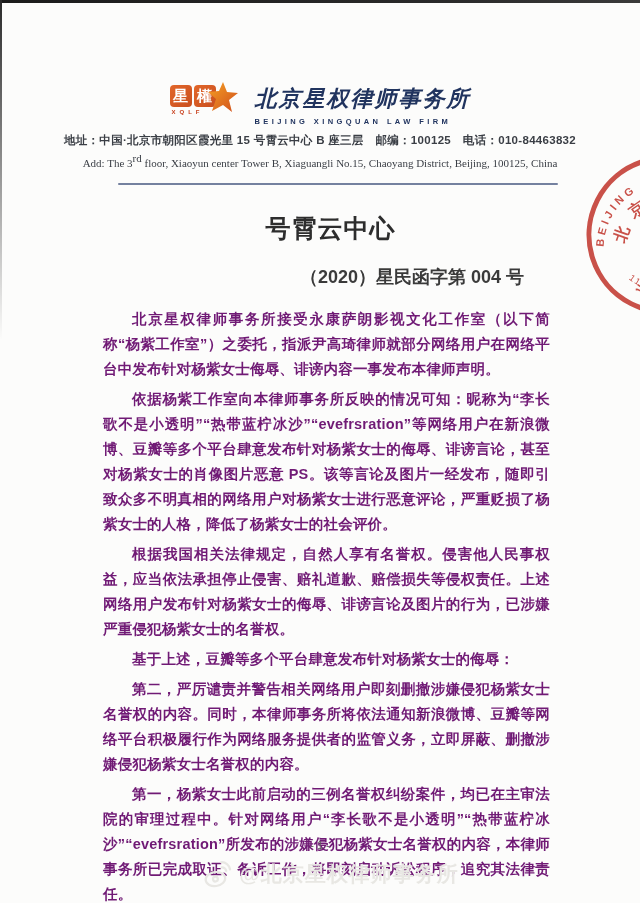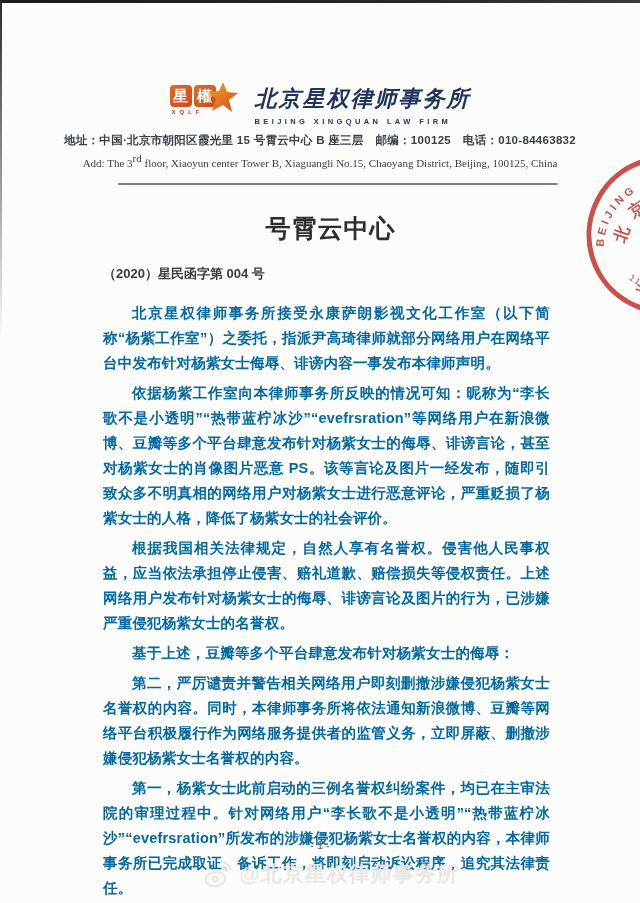--- a/index.html
+++ b/index.html
@@ -64,27 +64,27 @@
     background: #74819f; border-radius: 1px;
   }
   
   .doc-main { position: absolute; top: 212px; left: 103px; width: 455px; }
   .doc-title {
     margin: 0; text-align: center;
     font-size: 25px; font-weight: bold; color: #2d2d2d;
     letter-spacing: 1px;
   }
   .doc-no {
-    margin-top: 20px; text-align: left; padding-right: 34px;
-    font-size: 13px; color: #3a3a3a; font-weight: 600;
+    margin-top: 20px; text-align: right; padding-right: 34px;
+    font-size: 18px; color: #3a3a3a; font-weight: 600;
   }
   .paras { margin-top: 18px; }
   .paras p {
     margin: 0 8px 5px 0;
-    font-size: 14.5px; line-height: 25px; color: #0369a1;
+    font-size: 14.5px; line-height: 25px; color: #701a75;
     text-align: justify; text-indent: 2em;
     font-weight: 600; letter-spacing: 0.2px;
   }
   .page-no {
     position: absolute; top: 839px; left: 0; width: 640px;
     text-align: center; font-size: 11px; color: #5a5a5a;
   }
   
   .seal { position: absolute; left: 581px; top: 150px; opacity: 0.88; }
   

